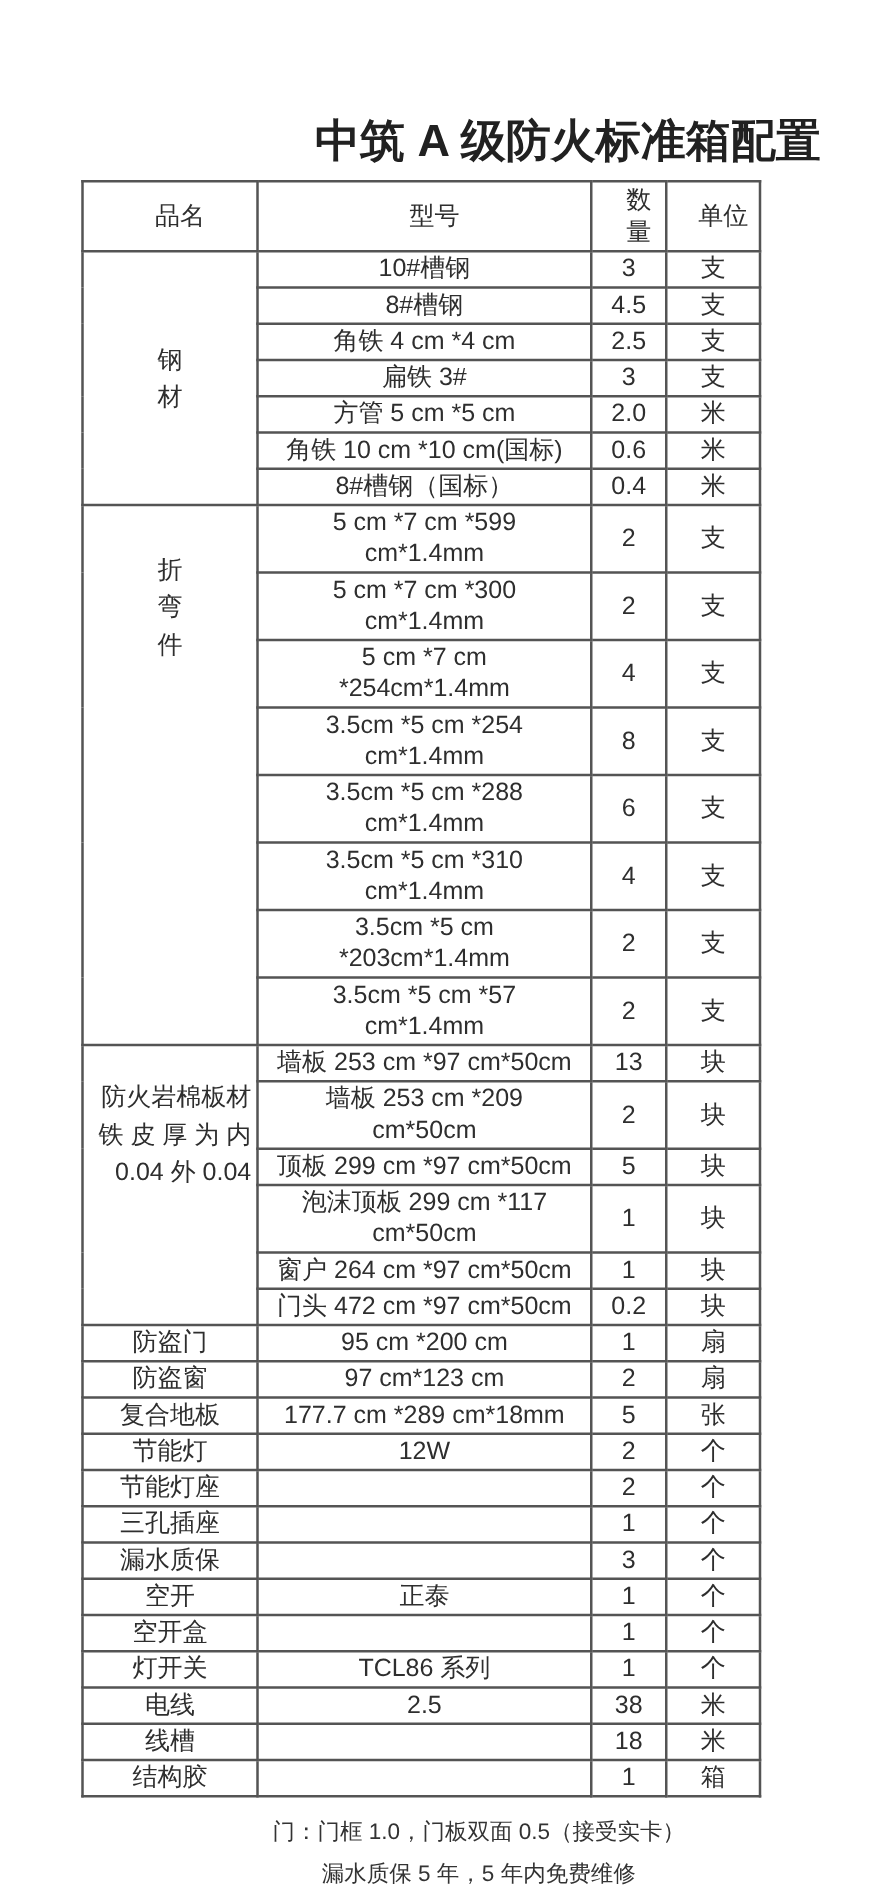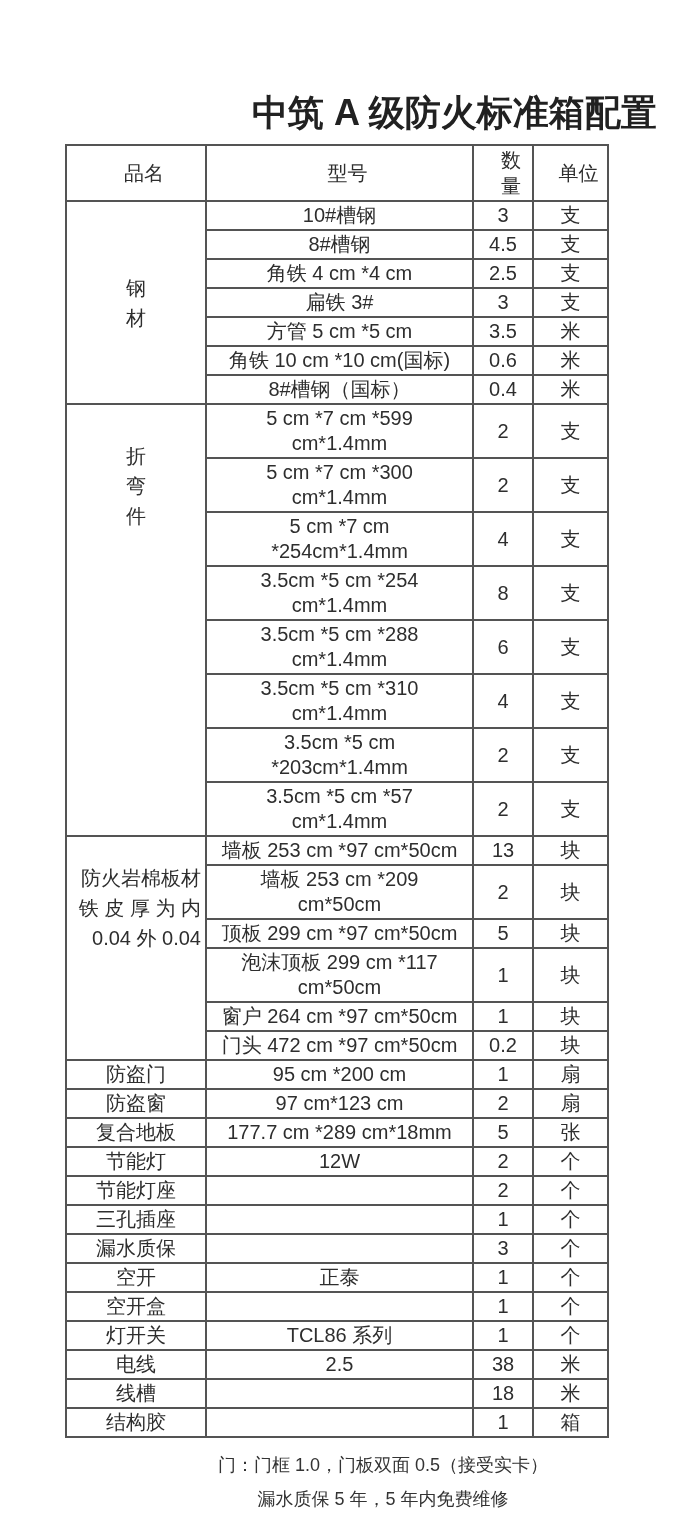--- a/index.html
+++ b/index.html
@@ -91,21 +91,21 @@
           <td class="qty-cell">2.5</td>
           <td class="unit-cell">支</td>
         </tr>
         <tr>
           <td class="model-cell">扁铁 3#</td>
           <td class="qty-cell">3</td>
           <td class="unit-cell">支</td>
         </tr>
         <tr>
           <td class="model-cell">方管 5 cm *5 cm</td>
-          <td class="qty-cell">3.5</td>
+          <td class="qty-cell">2.0</td>
           <td class="unit-cell">米</td>
         </tr>
         <tr>
           <td class="model-cell">角铁 10 cm *10 cm(国标)</td>
           <td class="qty-cell">0.6</td>
           <td class="unit-cell">米</td>
         </tr>
         <tr>
           <td class="model-cell">8#槽钢（国标）</td>
           <td class="qty-cell">0.4</td>

